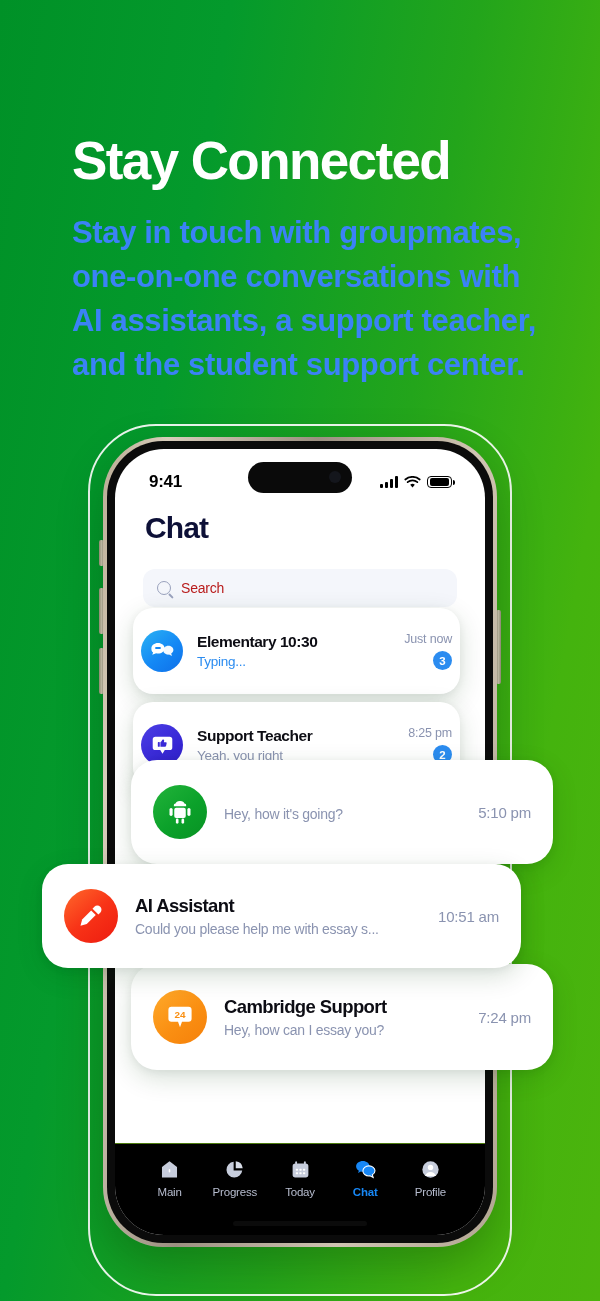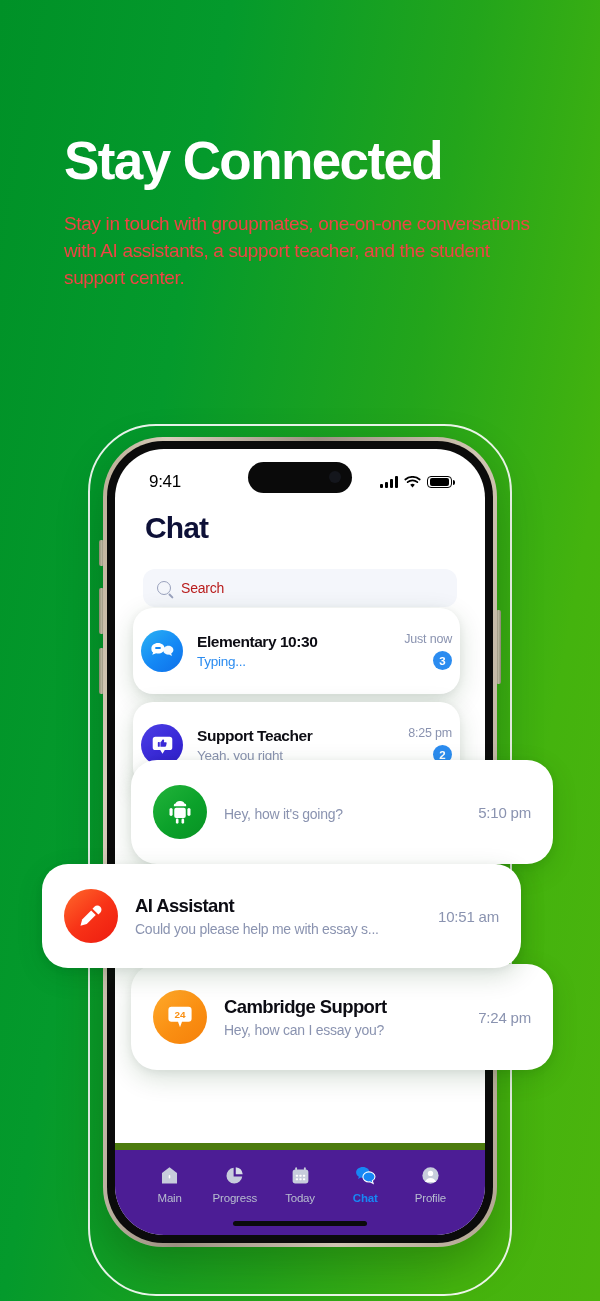--- a/index.html
+++ b/index.html
@@ -4,28 +4,28 @@
 <style>
   * { margin:0; padding:0; box-sizing:border-box; }
   html,body { width:600px; height:1301px; overflow:hidden; }
   body {
     font-family:"Liberation Sans", sans-serif;
     background:linear-gradient(100deg, #009127 0%, #049a2c 28%, #23a51b 58%, #44b30e 82%, #4cb40d 100%);
     position:relative;
   }
 
   
-  .hero { position:absolute; left:64px; top:132px; width:480px; }
+  .hero { position:absolute; left:72px; top:132px; width:480px; }
   .hero-title {
     font-size:53px; font-weight:bold; color:#ffffff;
     letter-spacing:-1.6px; line-height:1.08;
   }
   .hero-sub {
-    margin-top:22px; font-size:19px; color:#ef4444;
-    line-height:1.42; letter-spacing:-0.35px; font-weight:400;
+    margin-top:22px; font-size:31px; color:#3b82f6;
+    line-height:1.42; letter-spacing:-0.35px; font-weight:700;
   }
 
   
   .phone-outline {
     position:absolute; left:88px; top:424px; width:424px; height:872px;
     border:2px solid rgba(255,255,255,0.92); border-radius:68px;
   }
   .phone {
     position:absolute; left:103px; top:437px; width:394px; height:810px;
     border-radius:60px;
@@ -46,21 +46,21 @@
   .btn-volup  { left:99px; top:588px; width:5px; height:46px; }
   .btn-voldn  { left:99px; top:648px; width:5px; height:46px; }
   .btn-power  { left:496px; top:610px; width:5px; height:74px; }
 
   
   .statusbar {
     position:absolute; top:0; left:0; right:0; height:52px;
     display:flex; align-items:center; justify-content:space-between;
     padding:14px 30px 0 34px;
   }
-  .status-time { font-size:17px; font-weight:normal; color:#000; letter-spacing:-0.3px; }
+  .status-time { font-size:17px; font-weight:bold; color:#000; letter-spacing:-0.3px; }
   .dynamic-island {
     position:absolute; left:50%; transform:translateX(-50%); top:13px;
     width:104px; height:31px; background:#0a0a0a; border-radius:18px;
   }
   .di-cam { position:absolute; right:11px; top:9px; width:12px; height:12px;
             border-radius:50%; background:#14161c; }
   .status-icons { display:flex; align-items:center; gap:6px; }
   .bars { display:flex; align-items:flex-end; gap:2px; height:12px; }
   .bars i { display:block; width:3px; background:#000; border-radius:1px; }
   .bars i:nth-child(1){height:4px;} .bars i:nth-child(2){height:6.5px;}
@@ -118,22 +118,22 @@
                 display:flex; flex-direction:column; align-items:flex-end; gap:5px; }
   .card-time { font-size:12.5px; color:#8a93b0; letter-spacing:-0.2px; white-space:nowrap; }
   .card-time.lg { font-size:15px; }
   .badge { width:19px; height:19px; border-radius:50%; background:#2b8cf0;
            color:#fff; font-size:11.5px; font-weight:bold;
            display:flex; align-items:center; justify-content:center; }
 
   
   .tabbar {
     position:absolute; bottom:0; left:0; right:0; height:92px;
-    background:#4c1d95; display:flex; align-items:flex-start;
-    padding:14px 22px 0 22px; border-top:7px solid #4d7c0f;
+    background:#000000; display:flex; align-items:flex-start;
+    padding:14px 22px 0 22px; border-top:1px solid #4d7c0f;
   }
   .tab { flex:1; display:flex; flex-direction:column; align-items:center; gap:6px; }
   .tab-label { font-size:11.5px; color:#b7bdcf; letter-spacing:-0.2px; }
   .tab.active .tab-label { color:#1787f5; font-weight:bold; }
   .tab-ico { height:22px; display:flex; align-items:center; justify-content:center; }
   .home-indicator { position:absolute; bottom:9px; left:50%; transform:translateX(-50%);
                     width:134px; height:5px; background:#0b0b0b; border-radius:3px; }
 </style>
 </head>
 <body>

